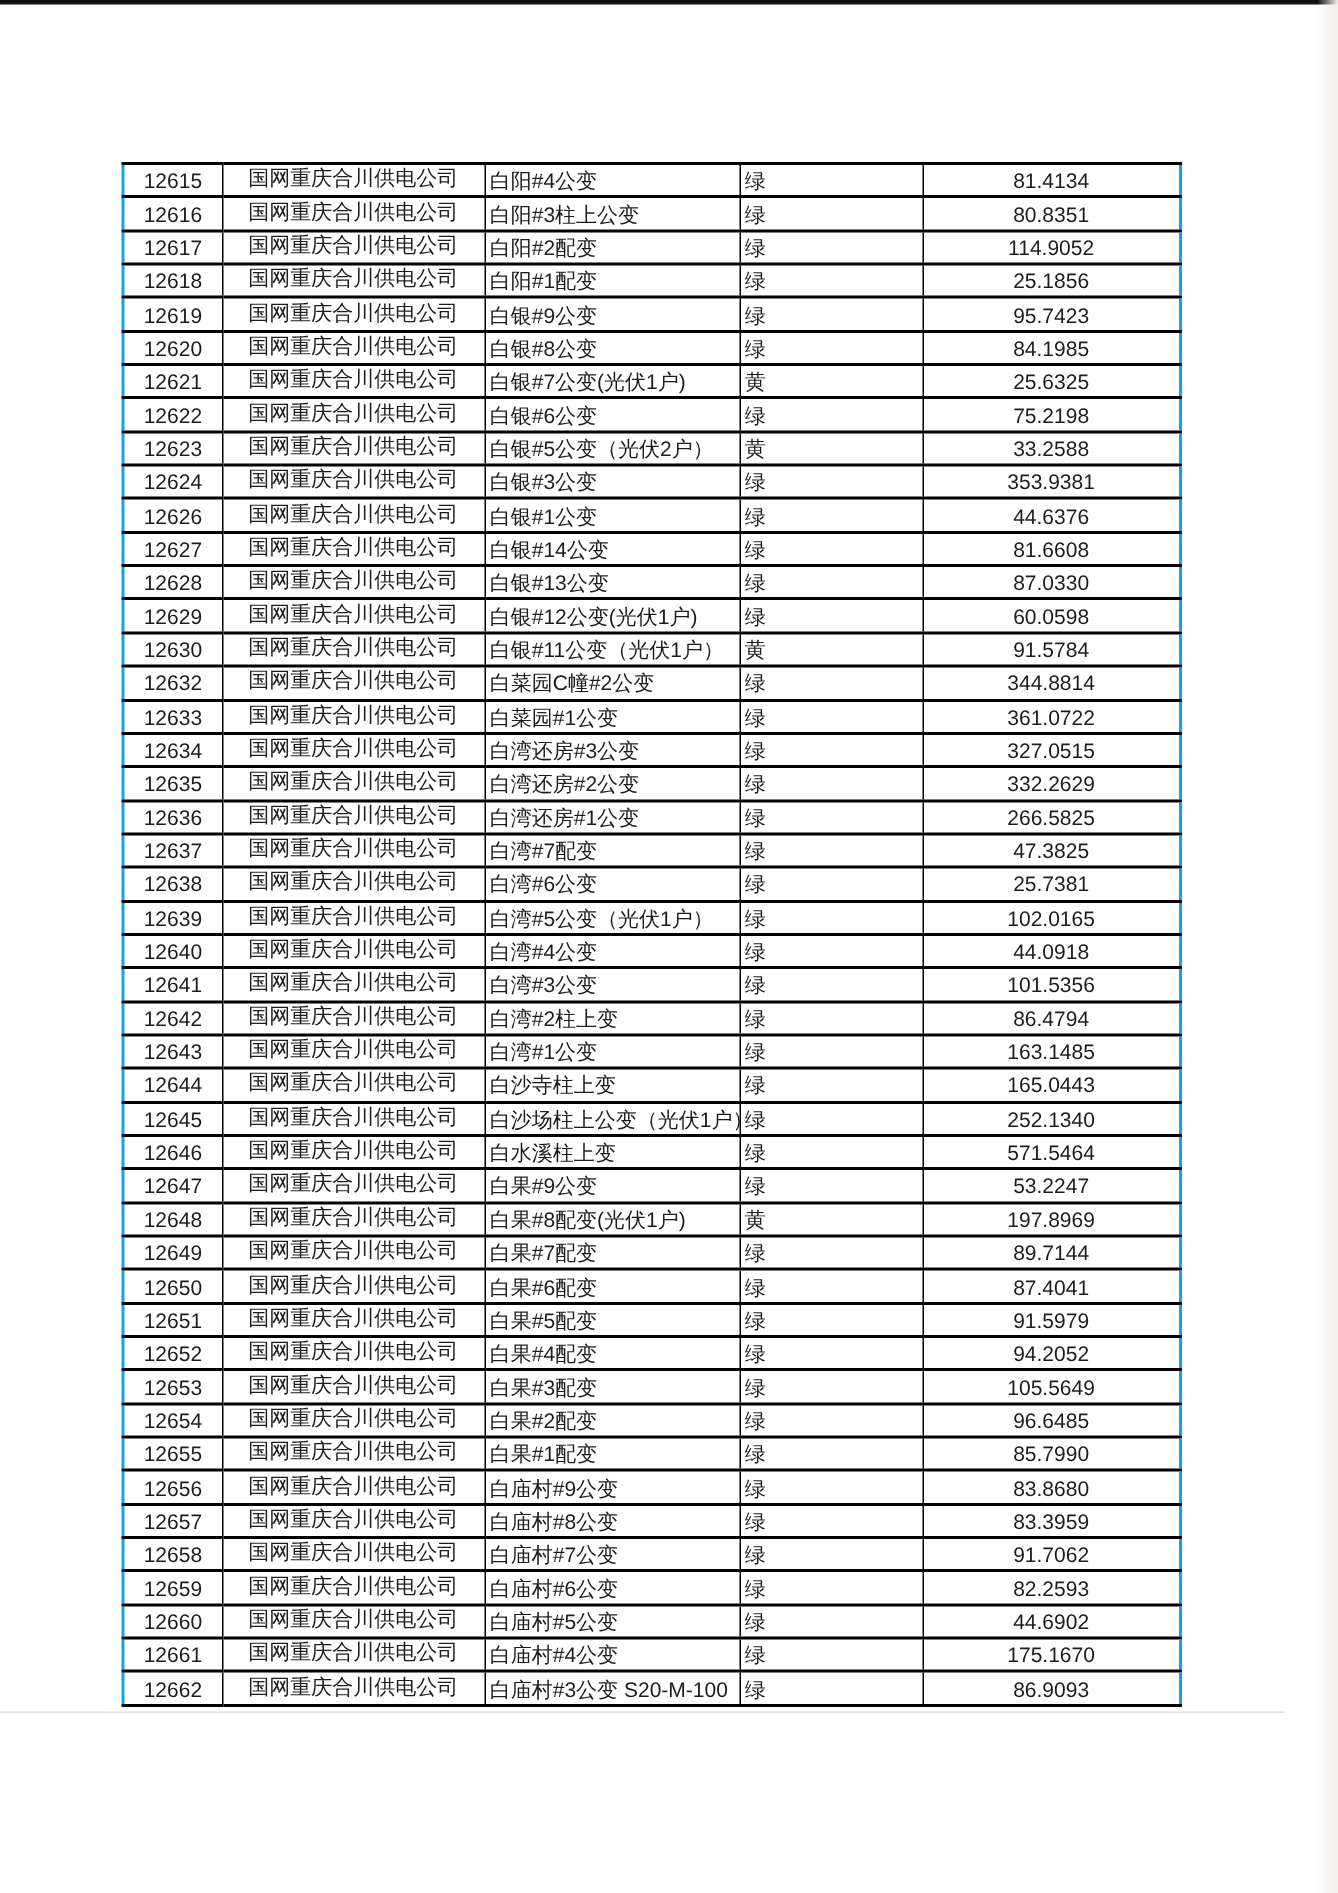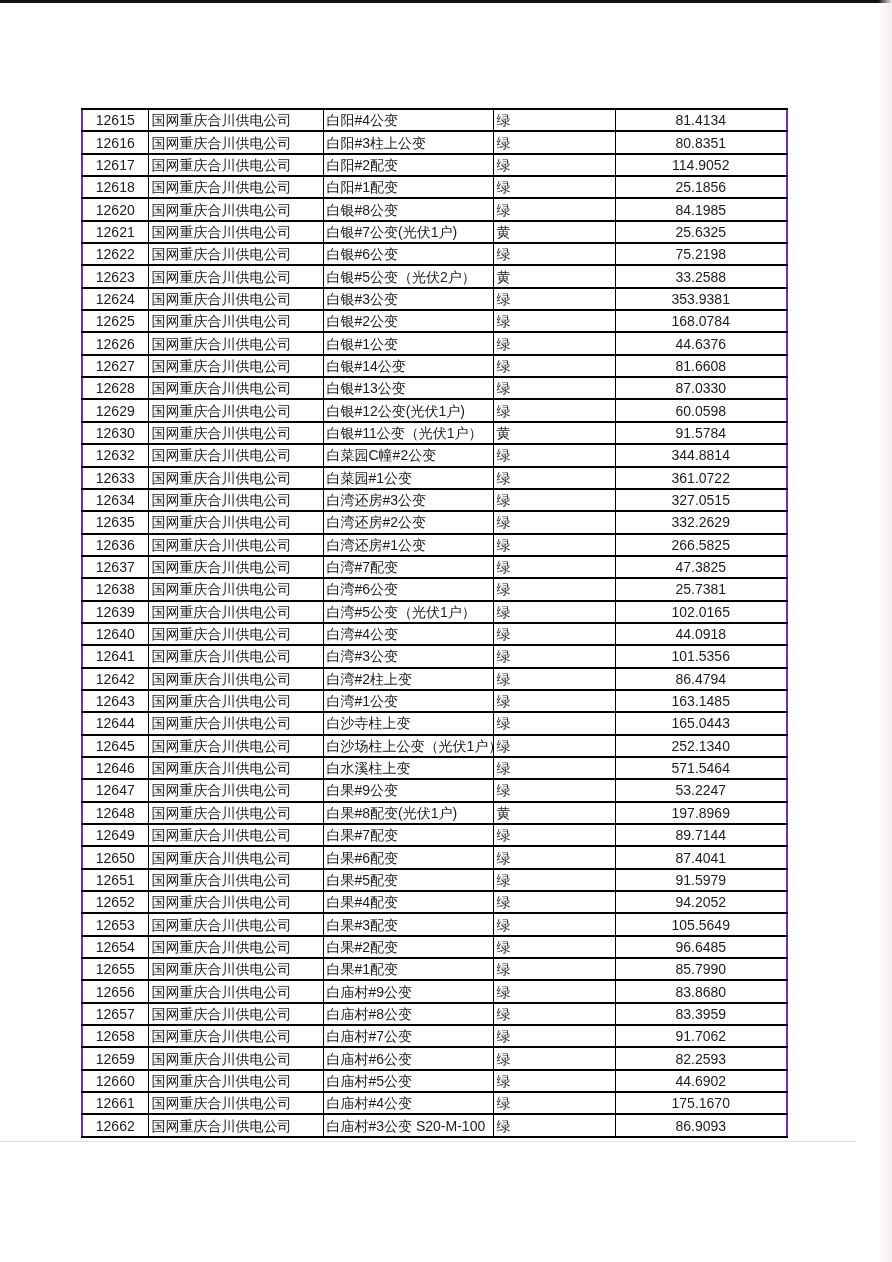--- a/index.html
+++ b/index.html
@@ -28,37 +28,37 @@
     top: 1141px; left: 0;
     width: 856px; height: 1px;
     background: #dedede;
   }
   table.data-table {
     position: absolute;
     left: 81px; top: 108px;
     width: 705px; height: 1030px;
     border-collapse: collapse;
     table-layout: fixed;
-    border: 2px solid #6d28d9;
+    border: 2px solid #0ea5e9;
   }
   table.data-table td {
     border-left: 1px solid #000000;
     border-right: 1px solid #000000;
     border-top: 2px solid #000000;
     border-bottom: 2px solid #000000;
     font-size: 14px;
     color: #1c1c1c;
     vertical-align: middle;
     white-space: nowrap;
     overflow: visible;
     padding: 0 3px;
     line-height: 1;
   }
   td.col-id    { text-align: center; padding: 0; }
-  td.col-company { text-align: left; }
+  td.col-company { text-align: center; font-family: Liberation Serif, serif; }
   td.col-name  { text-align: left; }
   td.col-status{ text-align: left; }
   td.col-value { text-align: center; }
 </style>
 </head>
 <body>
 
 <div class="top-bar"></div>
 <div class="right-edge-band"></div>
 <div class="below-table-line"></div>
@@ -94,20 +94,27 @@
         <td class="col-value">114.9052</td>
       </tr>
       <tr>
         <td class="col-id">12618</td>
         <td class="col-company">国网重庆合川供电公司</td>
         <td class="col-name">白阳#1配变</td>
         <td class="col-status">绿</td>
         <td class="col-value">25.1856</td>
       </tr>
       <tr>
+        <td class="col-id">12619</td>
+        <td class="col-company">国网重庆合川供电公司</td>
+        <td class="col-name">白银#9公变</td>
+        <td class="col-status">绿</td>
+        <td class="col-value">95.7423</td>
+      </tr>
+      <tr>
         <td class="col-id">12620</td>
         <td class="col-company">国网重庆合川供电公司</td>
         <td class="col-name">白银#8公变</td>
         <td class="col-status">绿</td>
         <td class="col-value">84.1985</td>
       </tr>
       <tr>
         <td class="col-id">12621</td>
         <td class="col-company">国网重庆合川供电公司</td>
         <td class="col-name">白银#7公变(光伏1户)</td>
@@ -127,27 +134,20 @@
         <td class="col-name">白银#5公变（光伏2户）</td>
         <td class="col-status">黄</td>
         <td class="col-value">33.2588</td>
       </tr>
       <tr>
         <td class="col-id">12624</td>
         <td class="col-company">国网重庆合川供电公司</td>
         <td class="col-name">白银#3公变</td>
         <td class="col-status">绿</td>
         <td class="col-value">353.9381</td>
-      </tr>
-      <tr>
-        <td class="col-id">12625</td>
-        <td class="col-company">国网重庆合川供电公司</td>
-        <td class="col-name">白银#2公变</td>
-        <td class="col-status">绿</td>
-        <td class="col-value">168.0784</td>
       </tr>
       <tr>
         <td class="col-id">12626</td>
         <td class="col-company">国网重庆合川供电公司</td>
         <td class="col-name">白银#1公变</td>
         <td class="col-status">绿</td>
         <td class="col-value">44.6376</td>
       </tr>
       <tr>
         <td class="col-id">12627</td>

